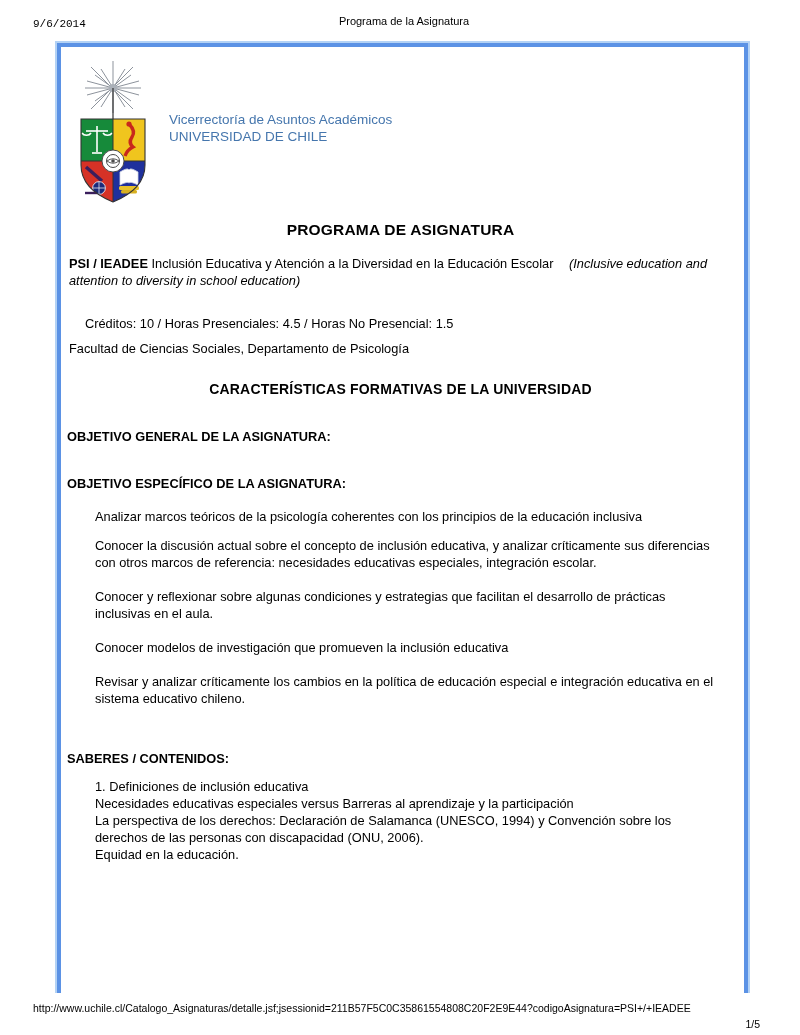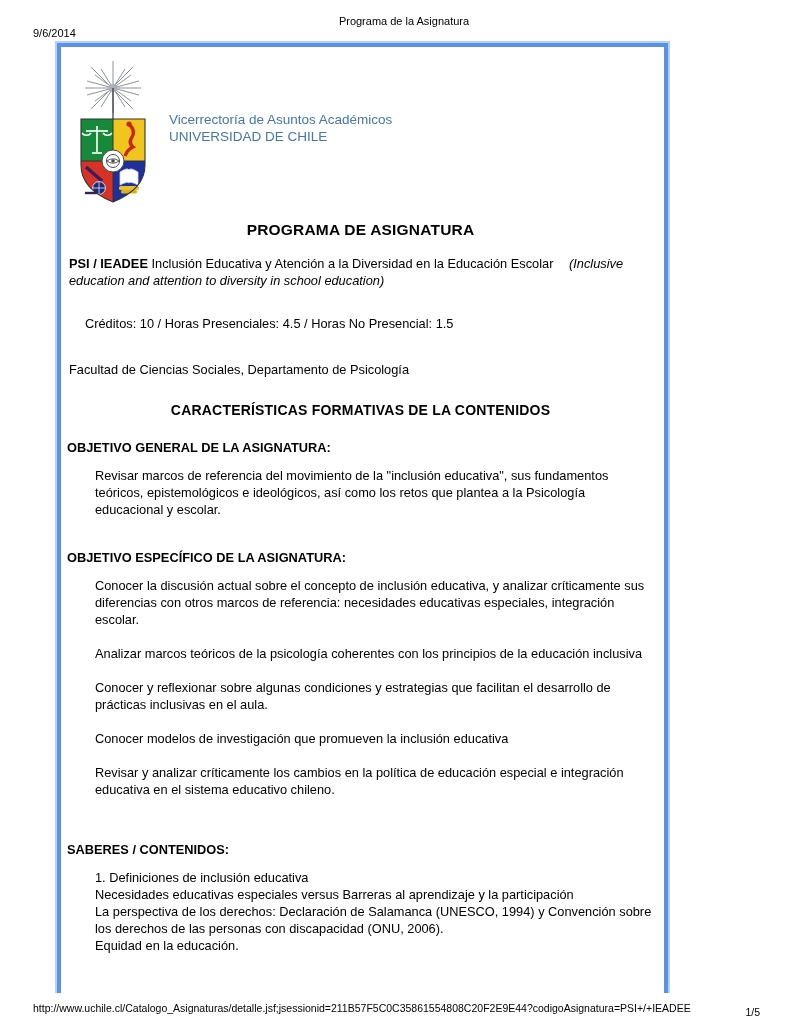--- a/index.html
+++ b/index.html
@@ -7,31 +7,31 @@
     width:800px;height:1035px;position:relative;overflow:hidden;
     font-family:"Liberation Sans","DejaVu Sans",sans-serif;
     color:#000;
     -webkit-font-smoothing:antialiased;
   }
   
   .print-header{
     position:absolute;top:15px;left:33px;right:33px;height:14px;
     font-size:11px;color:#000;
   }
-  .print-header .date{position:absolute;left:0;top:12px;}
+  .print-header .date{position:absolute;left:0;top:3px;font-family:Liberation Mono, monospace;}
   .print-header .ptitle{position:absolute;left:8px;right:0;text-align:center;top:0;}
   .print-footer{
     position:absolute;left:33px;right:40px;top:1002px;height:14px;
     font-size:10.5px;color:#000;text-decoration:underline;
   }
   .print-footer .url{position:absolute;left:0;top:0;letter-spacing:0;}
-  .print-footer .page{position:absolute;right:0;top:4px;}
+  .print-footer .page{position:absolute;right:0;top:16px;}
   
   .frame-outer{
-    position:absolute;left:55px;top:41px;width:615px;height:952px;
+    position:absolute;left:55px;top:41px;width:695px;height:952px;
     border:2px solid var(--frame-border-light,#b3d2f5);border-bottom:none;
     box-sizing:border-box;
   }
   .frame-inner{
     width:100%;height:100%;box-sizing:border-box;
     border:4px solid var(--frame-border,#5b92e5);border-bottom:none;
     padding:0 8px 0 4px;
     overflow:hidden;
   }
   
@@ -42,27 +42,27 @@
   .doc-title{
     margin:14px 0 0 0;text-align:center;
     font-size:15.5px;font-weight:bold;letter-spacing:.2px;
   }
   p,.h-section,.h-sub{margin:0;}
   .body-text{font-size:12.8px;line-height:17px;}
   .course{margin-top:16px;margin-left:4px;}
   .course .code{font-weight:bold;}
   .course .name-en{font-style:italic;margin-left:12px;}
   .credits{margin-top:26px;margin-left:20px;}
-  .faculty{margin-top:29px;margin-left:4px;}
+  .faculty{margin-top:8px;margin-left:4px;}
   .h-section{
     margin-top:24px;text-align:center;
     font-size:14px;font-weight:bold;letter-spacing:.2px;
   }
   .h-sub{
-    margin-top:22px;margin-left:2px;
+    margin-top:32px;margin-left:2px;
     font-size:12.8px;font-weight:bold;
   }
   .h-sub.especifico{margin-top:32px;}
   .h-sub.saberes-h{margin-top:44px;}
   .indent{margin-left:30px;}
   .para-general{margin-top:12px;max-width:575px;}
   .para-esp{margin-top:17px;max-width:620px;}
   .para-esp.first{margin-top:12px;}
   .saberes-block{margin-top:12px;max-width:632px;}
   .saberes-block div{min-height:17px;}
@@ -159,28 +159,27 @@
       <p class="body-text course">
         <span class="code">PSI / IEADEE</span>
         <span>Inclusión Educativa y Atención a la Diversidad en la Educación Escolar</span>
         <span class="name-en">(Inclusive education and attention to diversity in school education)</span>
       </p>
 
       <p class="body-text credits">Créditos: 10 / Horas Presenciales: 4.5 / Horas No Presencial: 1.5</p>
 
       <p class="body-text faculty">Facultad de Ciencias Sociales, Departamento de Psicología</p>
 
-      <div class="h-section">CARACTERÍSTICAS FORMATIVAS DE LA CONTENIDOS</div>
+      <div class="h-section">CARACTERÍSTICAS FORMATIVAS DE LA UNIVERSIDAD</div>
 
       <div class="h-sub">OBJETIVO GENERAL DE LA ASIGNATURA:</div>
-      <p class="body-text indent para-general">Revisar marcos de referencia del movimiento de la "inclusión educativa", sus fundamentos teóricos, epistemológicos e ideológicos, así como los retos que plantea a la Psicología educacional y escolar.</p>
 
       <div class="h-sub especifico">OBJETIVO ESPECÍFICO DE LA ASIGNATURA:</div>
+      <p class="body-text indent para-esp">Analizar marcos teóricos de la psicología coherentes con los principios de la educación inclusiva</p>
       <p class="body-text indent para-esp first">Conocer la discusión actual sobre el concepto de inclusión educativa, y analizar críticamente sus diferencias con otros marcos de referencia: necesidades educativas especiales, integración escolar.</p>
-      <p class="body-text indent para-esp">Analizar marcos teóricos de la psicología coherentes con los principios de la educación inclusiva</p>
       <p class="body-text indent para-esp">Conocer y reflexionar sobre algunas condiciones y estrategias que facilitan el desarrollo de prácticas inclusivas en el aula.</p>
       <p class="body-text indent para-esp">Conocer modelos de investigación que promueven la inclusión educativa</p>
       <p class="body-text indent para-esp">Revisar y analizar críticamente los cambios en la política de educación especial e integración educativa en el sistema educativo chileno.</p>
 
       <div class="h-sub saberes-h">SABERES / CONTENIDOS:</div>
       <div class="body-text indent saberes-block">
         <div>1. Definiciones de inclusión educativa</div>
         <div>Necesidades educativas especiales versus Barreras al aprendizaje y la participación</div>
         <div>La perspectiva de los derechos: Declaración de Salamanca (UNESCO, 1994) y Convención sobre los derechos de las personas con discapacidad (ONU, 2006).</div>
         <div>Equidad en la educación.</div>

